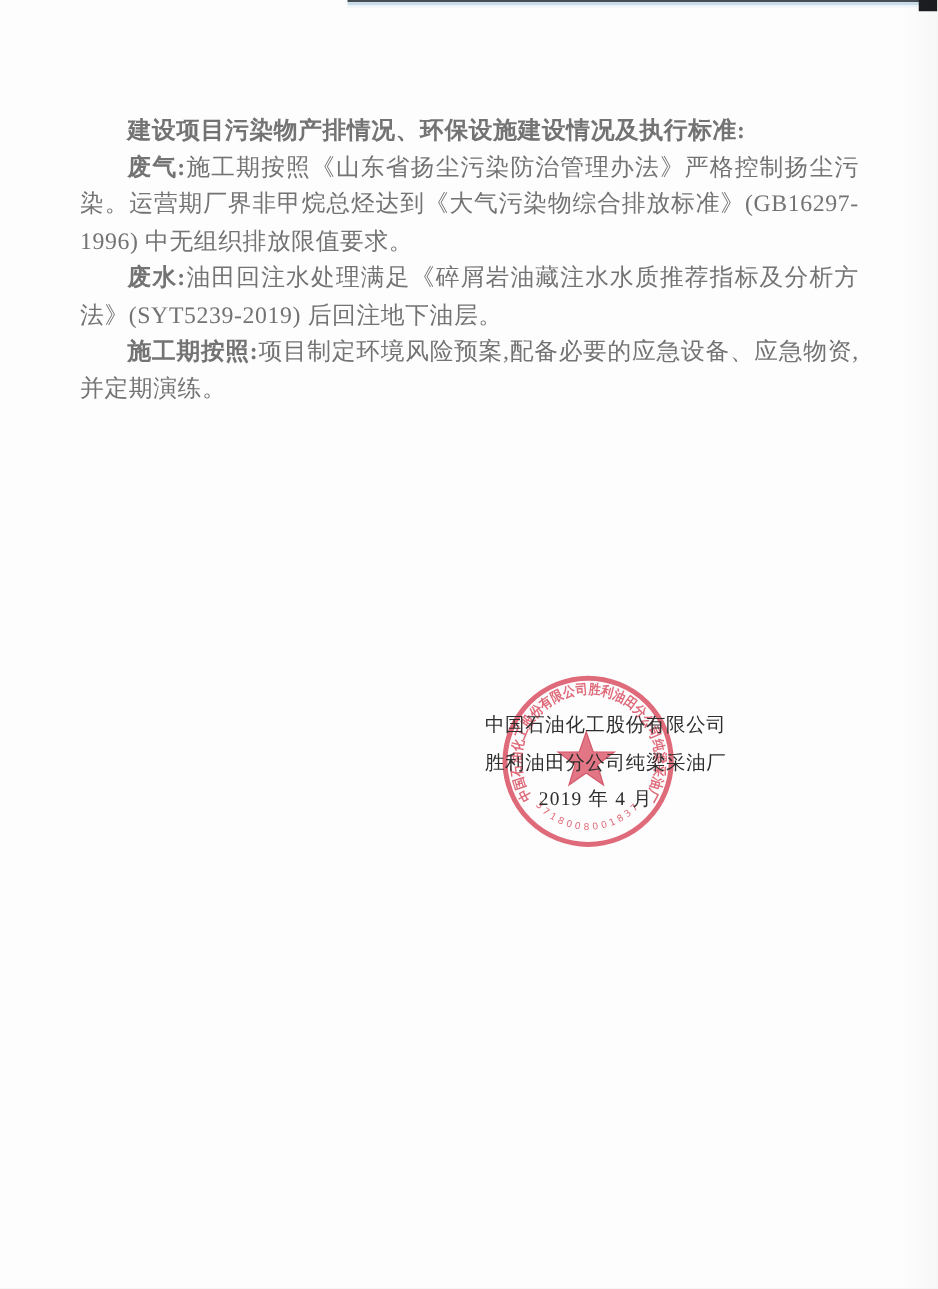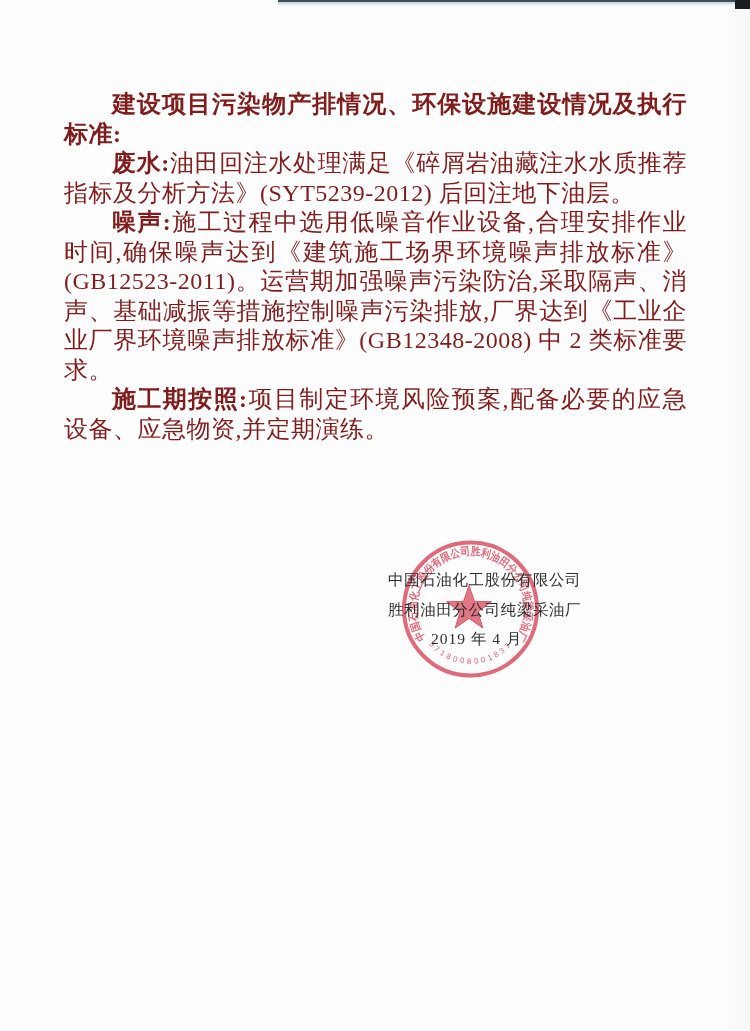--- a/index.html
+++ b/index.html
@@ -23,21 +23,21 @@
   .scan-strip{
     position:absolute;left:278px;top:0;width:459px;height:6px;
     background:linear-gradient(to bottom,#464c53 0 2px,#c9dde9 2px 4px,#eef5f9 4px 6px);
   }
   .scan-corner{
     position:absolute;left:735px;top:0;width:15px;height:9px;
     background:#1b1d20;
   }
   .content{
     position:absolute;left:64px;top:90px;width:623px;
-    font-size:24px;line-height:29.5px;color:#7f1d1d;
+    font-size:19px;line-height:29.5px;color:#737373;
     text-align:justify;letter-spacing:0.5px;
     z-index:2;
   }
   .content p{margin:0;text-indent:2em;}
   .content p.heading{font-weight:bold;}
   .content strong{font-weight:bold;}
   .sig{
     position:absolute;z-index:3;color:#2e2e2e;
     font-size:15.5px;letter-spacing:0.6px;white-space:nowrap;
   }
@@ -58,22 +58,22 @@
 </head>
 <body>
 
 <div class="page">
 
   <div class="scan-strip"></div>
   <div class="scan-corner"></div>
 
   <div class="content">
     <p class="heading">建设项目污染物产排情况、环保设施建设情况及执行标准:</p>
-    <p class="para"><strong>废水:</strong><span>油田回注水处理满足《碎屑岩油藏注水水质推荐指标及分析方法》(SYT5239-2012) 后回注地下油层。</span></p>
-    <p class="para"><strong>噪声:</strong><span>施工过程中选用低噪音作业设备,合理安排作业时间,确保噪声达到《建筑施工场界环境噪声排放标准》(GB12523-2011)。运营期加强噪声污染防治,采取隔声、消声、基础减振等措施控制噪声污染排放,厂界达到《工业企业厂界环境噪声排放标准》(GB12348-2008) 中 2 类标准要求。</span></p>
+    <p class="para"><strong>废气:</strong><span>施工期按照《山东省扬尘污染防治管理办法》严格控制扬尘污染。运营期厂界非甲烷总烃达到《大气污染物综合排放标准》(GB16297-1996) 中无组织排放限值要求。</span></p>
+    <p class="para"><strong>废水:</strong><span>油田回注水处理满足《碎屑岩油藏注水水质推荐指标及分析方法》(SYT5239-2019) 后回注地下油层。</span></p>
     <p class="para"><strong>施工期按照:</strong><span>项目制定环境风险预案,配备必要的应急设备、应急物资,并定期演练。</span></p>
   </div>
 
   <svg class="seal-svg" viewBox="0 0 172 172" aria-hidden="true">
     <defs>
       <path id="seal-arc-top" d="M 41.3 117 A 54 54 0 1 1 129.7 117" fill="none"></path>
       <path id="seal-arc-bottom" d="M 35.7 109.2 A 55 55 0 0 0 135.3 109.2" fill="none"></path>
     </defs>
     <circle class="seal-ring" cx="85.5" cy="86" r="66.5"></circle>
     <path class="seal-star" d="M84,62.5 L89.5,78.4 L106.4,78.7 L92.9,88.9 L97.8,105 L84,95.4 L70.2,105 L75.1,88.9 L61.6,78.7 L78.5,78.4 Z"></path>

